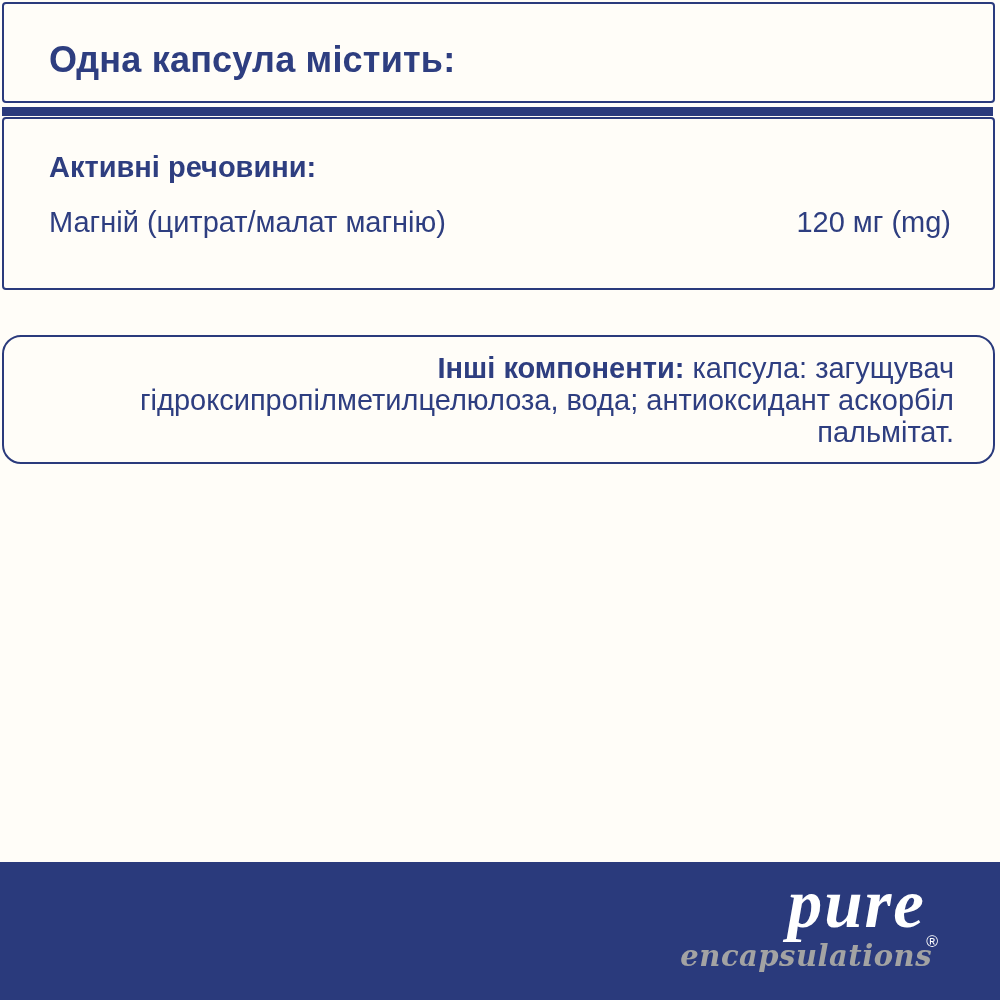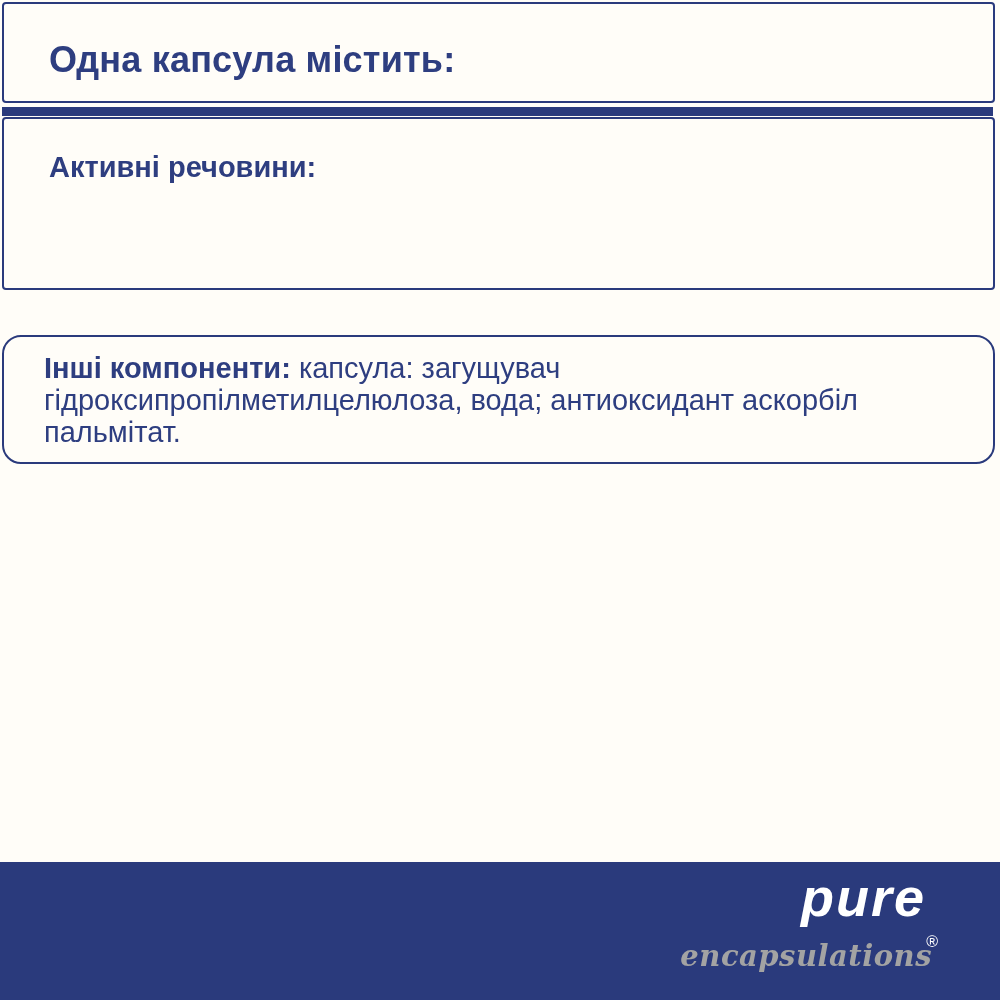--- a/index.html
+++ b/index.html
@@ -8,20 +8,21 @@
     width: 1000px;
     height: 1000px;
     overflow: hidden;
     background: #fffdf8;
     font-family: "Liberation Sans", sans-serif;
   }
   .stage {
     position: relative;
     width: 1000px;
     height: 1000px;
+    text-align: right;
   }
   
   .box {
     position: absolute;
     left: 2px;
     width: 989px;
     border: 2px solid #2a3a7c;
     border-radius: 4px;
     background: #fffdf8;
     box-sizing: content-box;
@@ -99,24 +100,24 @@
     left: 0;
     top: 862px;
     width: 1000px;
     height: 138px;
     background: #2a3a7c;
   }
   .brand-name {
     position: absolute;
     top: 8px;
     right: 74px;
-    font-family: Liberation Sans, sans-serif;
+    font-family: Liberation Serif, serif;
     font-style: italic;
     font-weight: bold;
-    font-size: 54px;
+    font-size: 69px;
     line-height: 1;
     color: #ffffff;
     letter-spacing: 2px;
   }
   .brand-registered {
     position: absolute;
     top: 72px;
     right: 62px;
     font-size: 16px;
     color: #ffffff;
@@ -141,20 +142,24 @@
 <div class="stage">
 
   <div class="box header-box">
     <div class="header-title">Одна капсула містить:</div>
   </div>
 
   <div class="divider-bar"></div>
 
   <div class="box active-box">
     <div class="active-title">Активні речовини:</div>
+    <div class="ingredient-row">
+      <span>Магній (цитрат/малат магнію)</span>
+      <span>120 мг (mg)</span>
+    </div>
   </div>
 
   <div class="box other-box">
     <div class="other-paragraph">
       <span class="other-label">Інші компоненти:</span><span class="other-text"> капсула: загущувач
 гідроксипропілметилцелюлоза, вода; антиоксидант аскорбіл
 пальмітат.</span>
     </div>
   </div>
 

